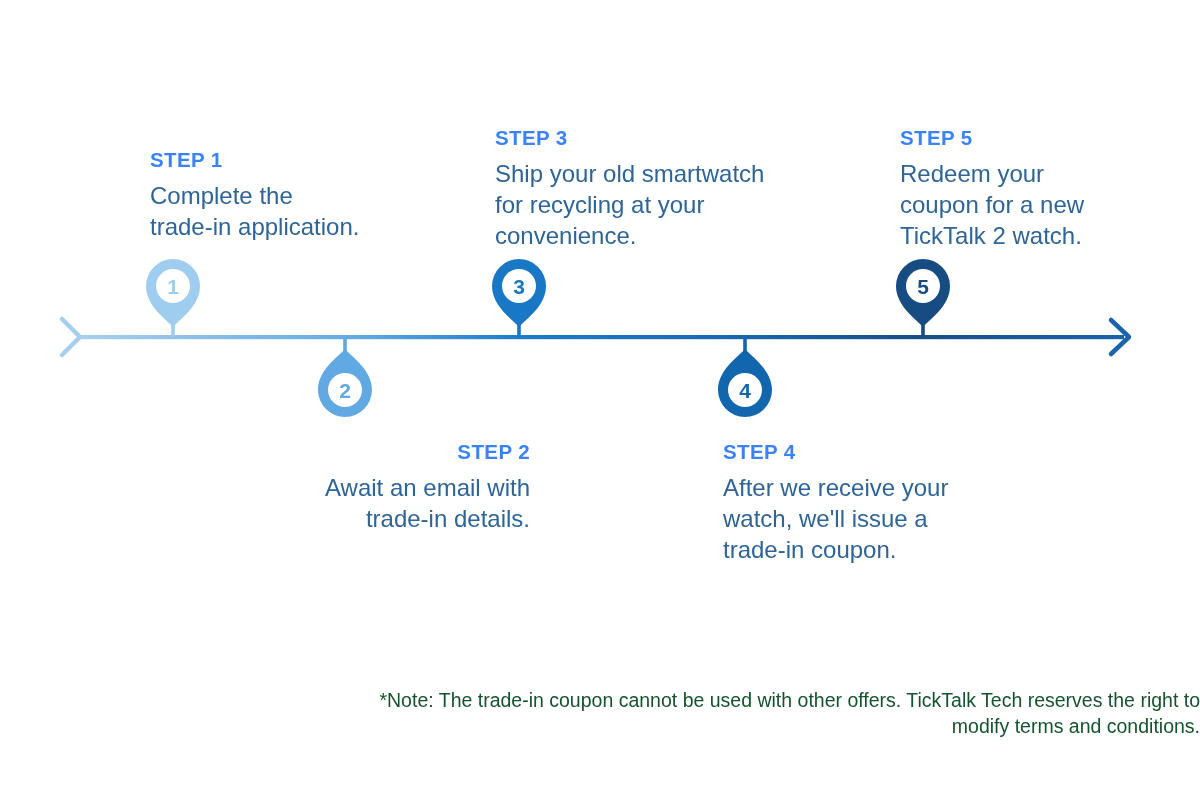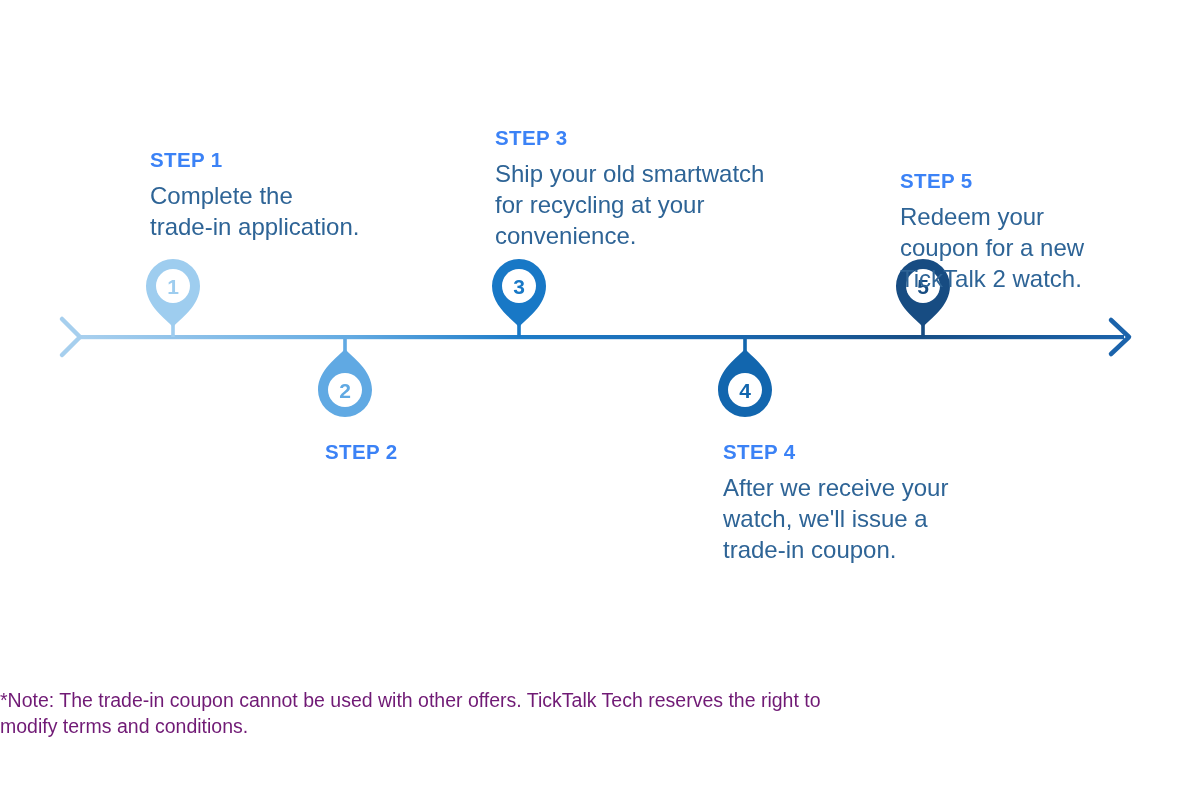--- a/index.html
+++ b/index.html
@@ -28,44 +28,44 @@
     font-size: 24px;
     line-height: 1.3;
     color: #2e6496;
     white-space: pre-line;
     margin: 0;
   }
   .note {
     position: absolute;
     left: 0; right: 0;
     top: 688px;
-    text-align: left;
+    text-align: right;
     font-size: 19.5px;
     line-height: 1.32;
-    color: #701a75;
+    color: #14532d;
     white-space: pre-line;
   }
   .pin-path { stroke: none; }
   .pin-number {
     font-family: "Liberation Sans", sans-serif;
     font-size: 21px;
     font-weight: 700;
     text-anchor: middle;
     dominant-baseline: central;
   }
   .chev {
     fill: none;
     stroke-width: 4.5;
     stroke-linecap: round;
     stroke-linejoin: round;
   }
   
   #step1-block { left: 150px; top: 148px; }
   #step3-block { left: 495px; top: 126px; }
-  #step5-block { left: 900px; top: 126px; margin-top: 43px; }
+  #step5-block { left: 900px; top: 126px; }
   #step2-block { left: 325px; top: 440px; text-align: right; }
   #step4-block { left: 723px; top: 440px; }
 </style>
 </head>
 <body>
 
 <div class="canvas">
 
   <svg class="timeline-svg" viewBox="0 0 1200 800" xmlns="http://www.w3.org/2000/svg" aria-hidden="true">
     <defs>
@@ -123,20 +123,22 @@
   </svg>
 
   <div class="step-block" id="step1-block">
     <div class="step-label">STEP 1</div>
     <div class="step-desc">Complete the
 trade-in application.</div>
   </div>
 
   <div class="step-block" id="step2-block">
     <div class="step-label">STEP 2</div>
+    <div class="step-desc">Await an email with
+trade-in details.</div>
   </div>
 
   <div class="step-block" id="step3-block">
     <div class="step-label">STEP 3</div>
     <div class="step-desc">Ship your old smartwatch
 for recycling at your
 convenience.</div>
   </div>
 
   <div class="step-block" id="step4-block">

